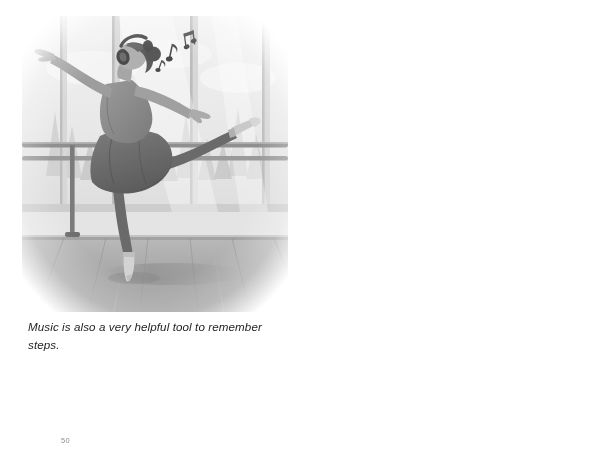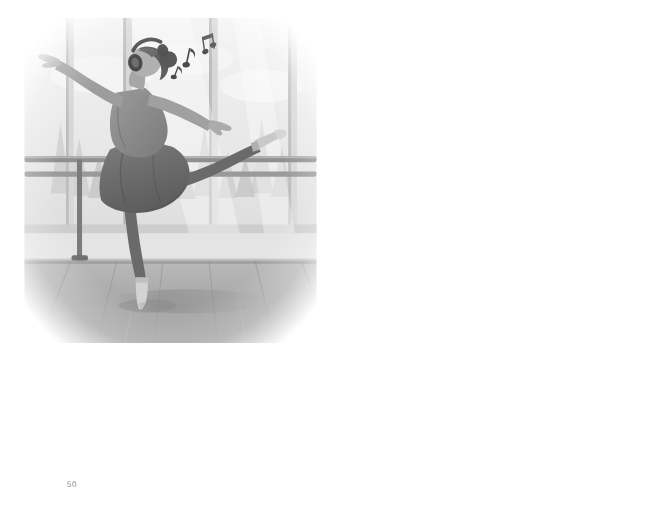--- a/index.html
+++ b/index.html
@@ -276,20 +276,21 @@
               <rect x="1.9" y="-5" width="1.2" height="11"></rect>
               <path d="M3.1 -5 C6.4 -4.2 8 -2 7.2 1 C7.2 -1.2 5.6 -2.6 3.1 -3 Z"></path>
             </g>
           </g>
 
         </g>
       </svg>
     </div>
 
     <div id="left-text" class="body-col">
+      <p class="subhead">Music is also a very helpful tool to remember steps.</p>
     </div>
 
     <div class="folio" id="folio-left">50</div>
   </div>
 
   <div id="page-right">
 
     
 
     

